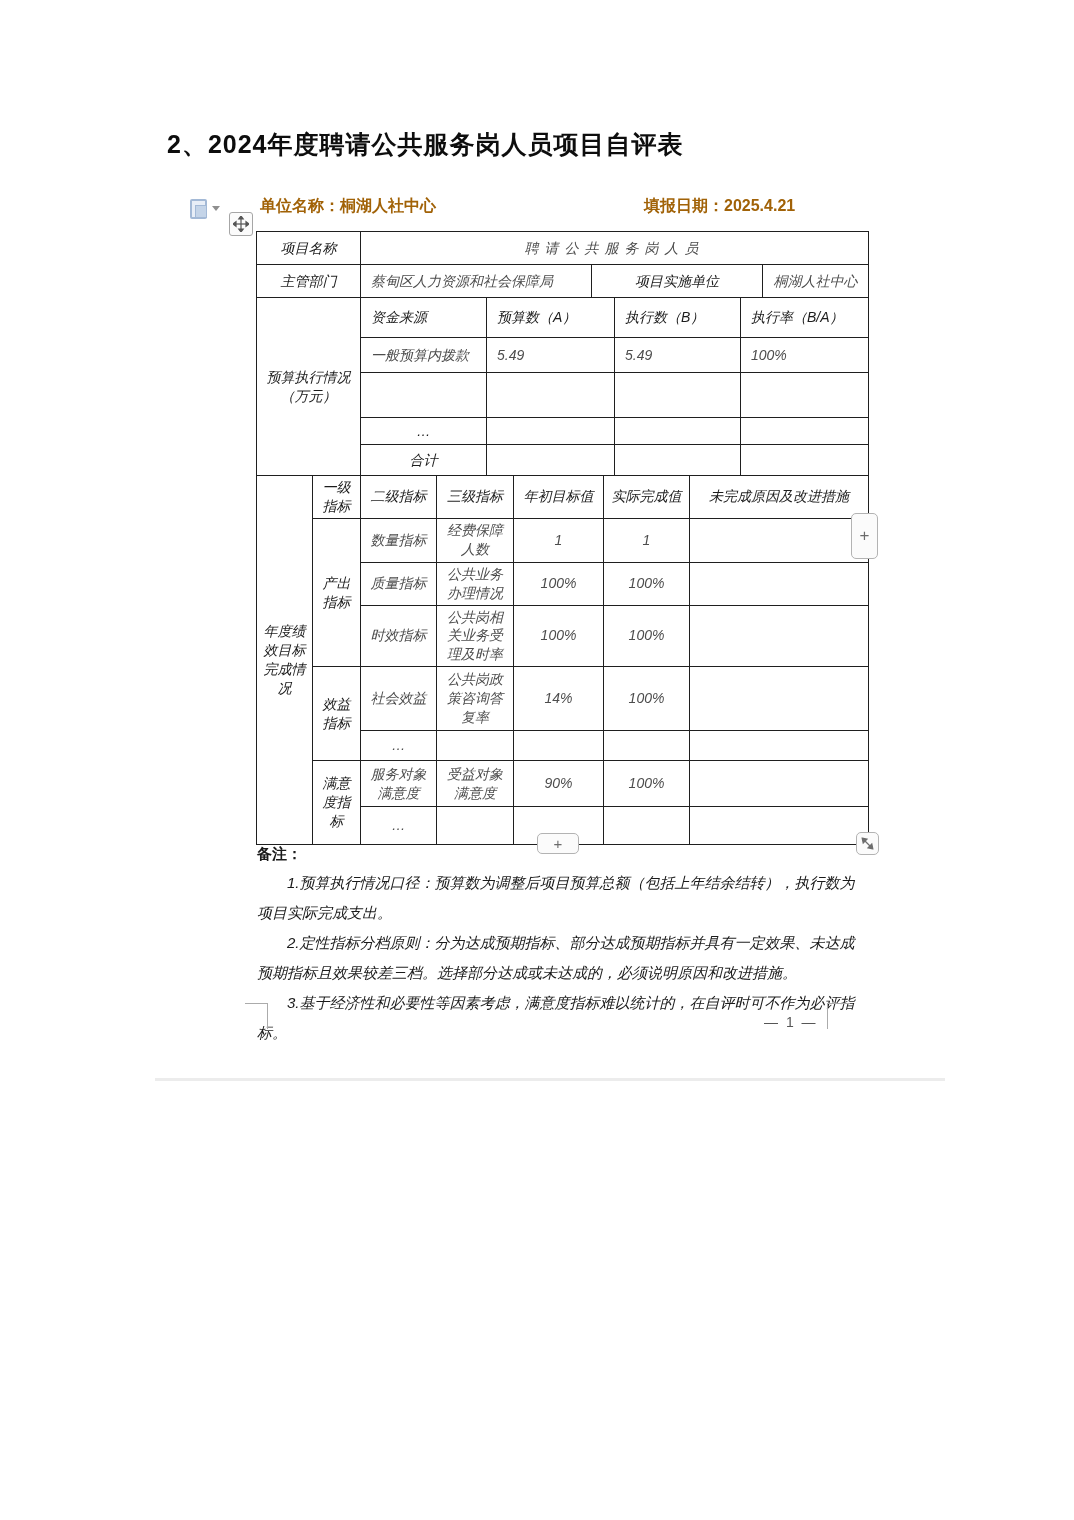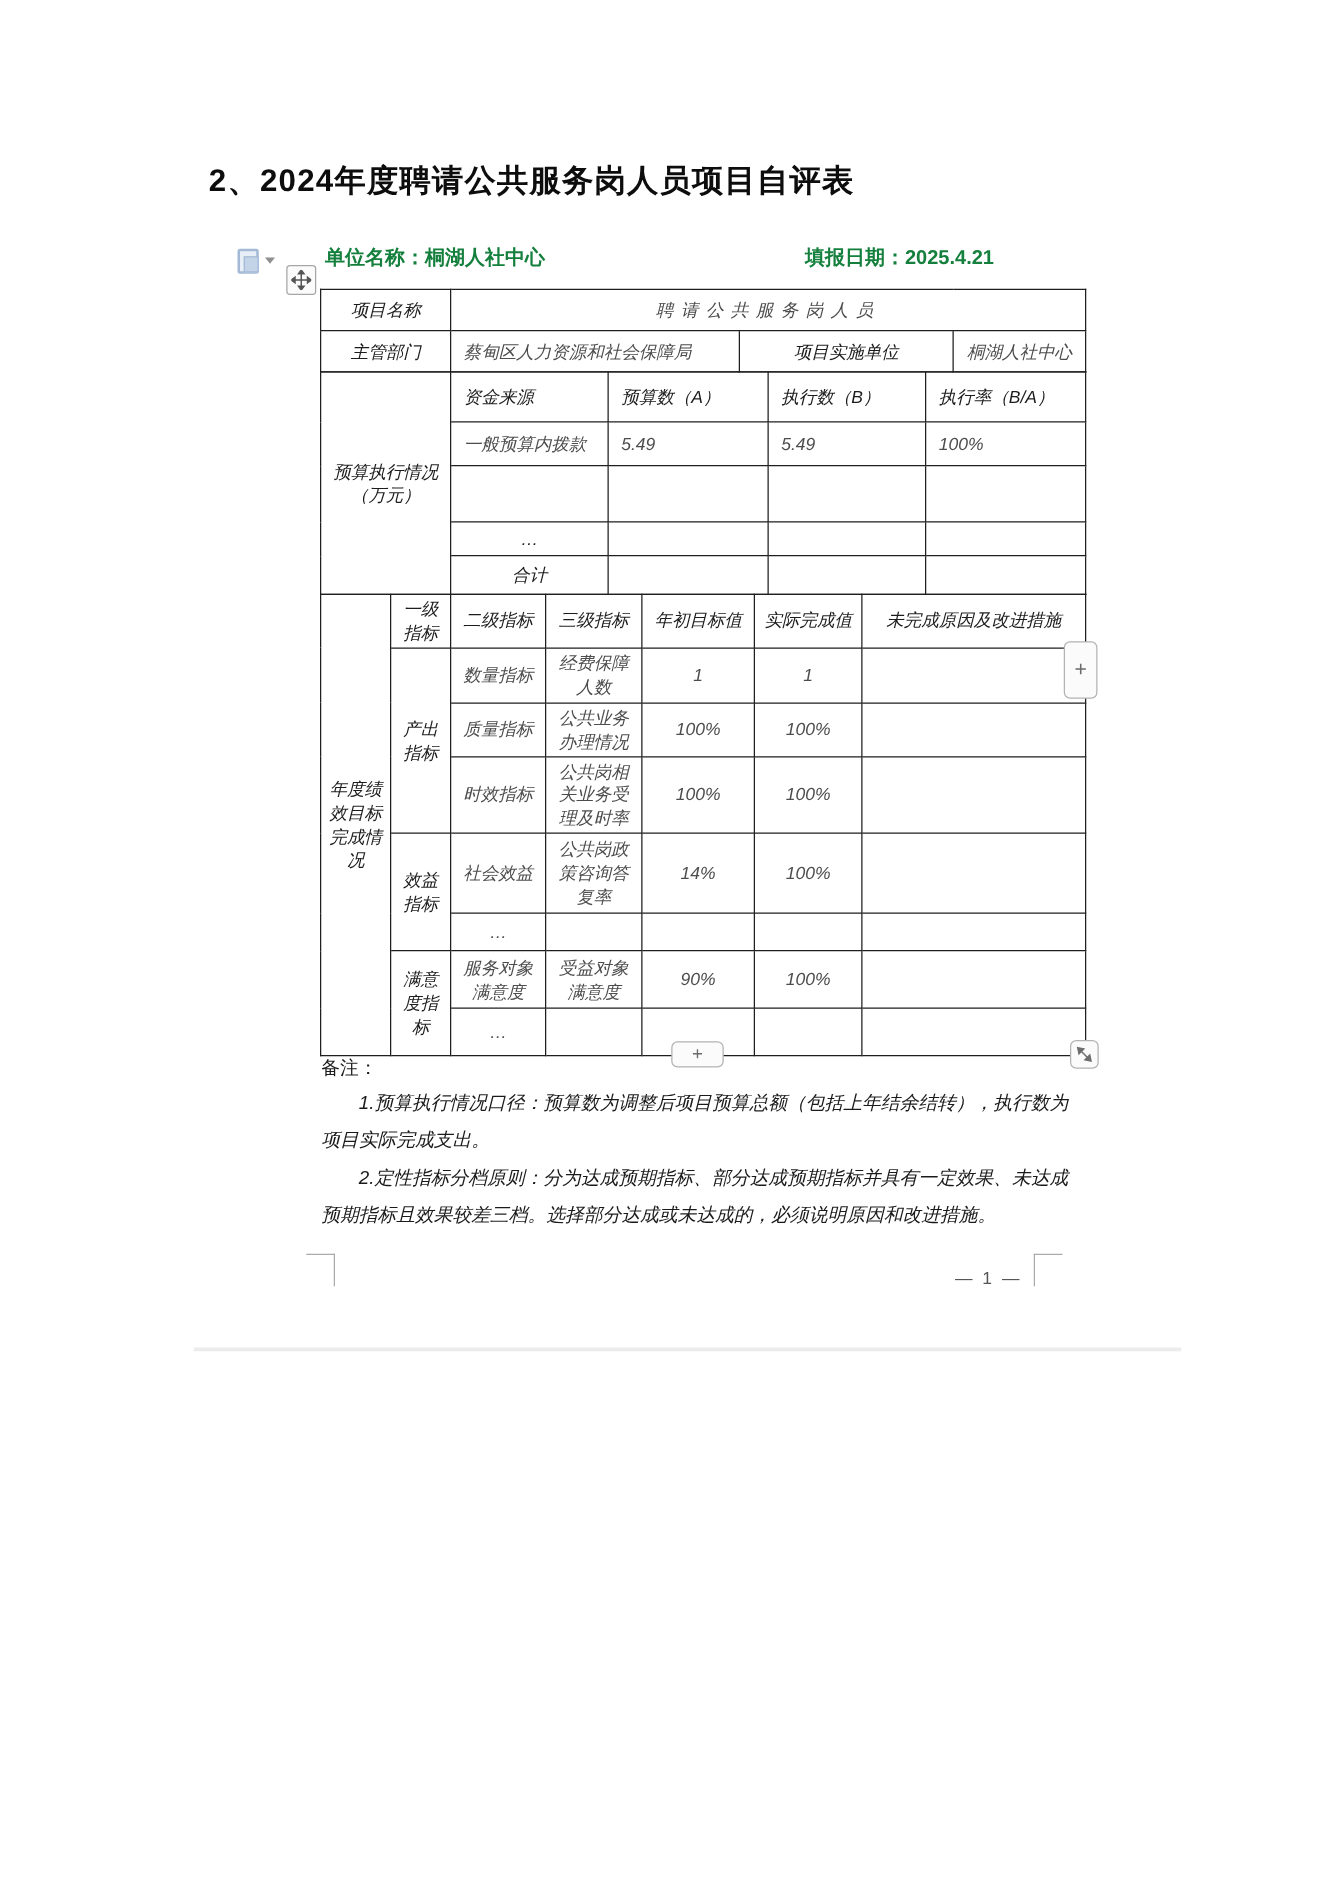--- a/index.html
+++ b/index.html
@@ -5,38 +5,38 @@
   html,body{margin:0;padding:0;background:#ffffff;}
   .canvas{
     position:relative;width:1074px;height:1520px;background:#ffffff;
     font-family:"Liberation Sans","DejaVu Sans",sans-serif;color:#1c1c1c;overflow:hidden;
   }
   
   .doc-title{
     position:absolute;left:167px;top:128px;font-size:25px;font-weight:600;
     letter-spacing:1px;color:#0d0d0d;white-space:nowrap;
   }
-  .doc-subline{position:absolute;top:196px;font-size:16px;font-weight:700;color:#15803d;white-space:nowrap;}
+  .doc-subline{position:absolute;top:196px;font-size:16px;font-weight:700;color:#a16207;white-space:nowrap;}
   .doc-subline.unit{left:260px;}
   .doc-subline.date{left:644px;}
   
   .tbl-wrap{position:absolute;left:256px;top:231px;width:612px;font-style:italic;}
   table{border-collapse:collapse;table-layout:fixed;width:612px;}
   table + table{margin-top:-1px;}
   td{
     border:1.5px solid #1f1f1f;text-align:center;vertical-align:middle;
     padding:2px 4px;font-size:14px;line-height:1.35;color:#1c1c1c;
     overflow:hidden;word-break:break-all;
   }
   td.val{color:#4d4d4d;}
   td.left{text-align:left;padding-left:10px;}
   td.spread{letter-spacing:6px;}
   
   .notes{position:absolute;left:257px;top:845px;width:611px;font-size:15px;color:#1a1a1a;}
-  .notes .label{font-size:15px;margin:0 0 4px 0;}
+  .notes .label{font-size:15px;margin:0 0 4px 0;font-weight:bold;}
   .notes p{margin:0;text-indent:2em;line-height:30px;font-style:italic;}
   
   .chip{position:absolute;background:#fbfbfb;border:1px solid #b3b3b3;border-radius:5px;
         display:flex;align-items:center;justify-content:center;color:#6b6b6b;box-sizing:border-box;}
   .plus-col{left:851px;top:513px;width:27px;height:46px;font-size:17px;}
   .plus-row{left:537px;top:833px;width:42px;height:21px;font-size:15px;}
   .resize-chip{left:856px;top:832px;width:23px;height:23px;}
   .move-chip{left:229px;top:212px;width:24px;height:24px;border-radius:3px;border-color:#a6a6a6;}
   .paste-icon{position:absolute;left:190px;top:199px;width:13px;height:16px;
       border:2px solid #a3b9d6;border-radius:2px;background:#e8eef7;}
@@ -231,20 +231,21 @@
         <polygon points="2.2,2.2 7,3.2 3.2,7"></polygon>
         <polygon points="12.8,12.8 8,11.8 11.8,8"></polygon>
       </g>
     </svg>
   </div>
 
   <div class="notes">
     <div class="label">备注：</div>
     <p>1.预算执行情况口径：预算数为调整后项目预算总额（包括上年结余结转），执行数为项目实际完成支出。</p>
     <p>2.定性指标分档原则：分为达成预期指标、部分达成预期指标并具有一定效果、未达成预期指标且效果较差三档。选择部分达成或未达成的，必须说明原因和改进措施。</p>
+    <p>3.基于经济性和必要性等因素考虑，满意度指标难以统计的，在自评时可不作为必评指标。</p>
   </div>
 
   <div class="crop l"></div>
   <div class="crop r"></div>
   <div class="page-num">— 1 —</div>
   <div class="page-sep"></div>
 
 </div>
 
 </body></html>

